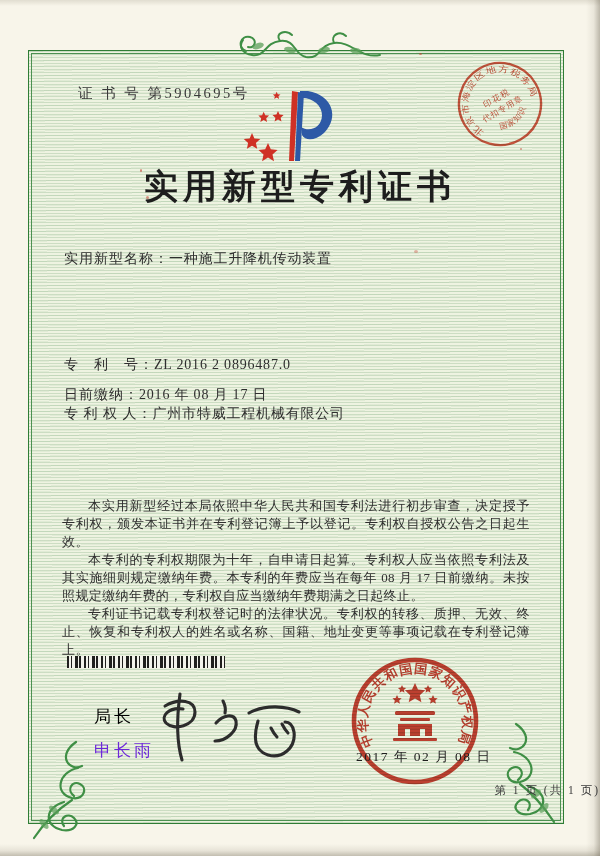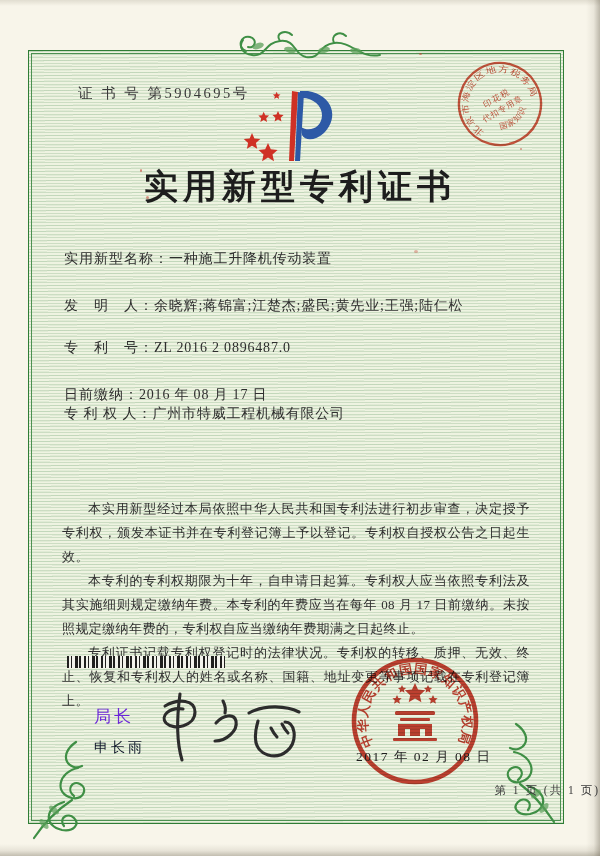--- a/index.html
+++ b/index.html
@@ -18,29 +18,29 @@
       repeating-linear-gradient(178deg,rgba(140,185,140,.14) 0 1px,rgba(0,0,0,0) 1px 5px),
       #eef3e1;}
   .inner::after{content:"";position:absolute;inset:2px;border:1px solid #4c9151;}
   .abs{position:absolute;}
   .cert-no{left:78px;top:84px;font-size:14.5px;letter-spacing:2.5px;color:#3a3a3a;z-index:3;}
   .title{left:0;right:0;top:164px;text-align:center;font-size:34px;font-weight:bold;
     letter-spacing:5px;color:#1d1d1d;z-index:3;}
   .field{left:64px;width:450px;font-size:14px;color:#2e2e2e;letter-spacing:.8px;z-index:3;white-space:nowrap;}
   .field .lab{letter-spacing:1px;}
   .bodytext{left:62px;top:497px;width:468px;z-index:3;color:#2e2e2e;}
-  .bodytext p{margin:0;font-size:13px;line-height:24px;text-indent:2em;
+  .bodytext p{margin:0;font-size:13px;line-height:18px;text-indent:2em;
     text-align:justify;letter-spacing:.4px;}
   .barcode{left:67px;top:656px;width:158px;height:12px;z-index:3;
     background:repeating-linear-gradient(90deg,
       #20201e 0 2px,#f3f3ec 2px 4px,#20201e 4px 5px,#f3f3ec 5px 8px,
       #20201e 8px 11px,#f3f3ec 11px 12px,#20201e 12px 14px,#f3f3ec 14px 17px);}
-  .director-title{left:94px;top:705px;font-size:17px;letter-spacing:3px;color:#6d28d9;z-index:3;
+  .director-title{left:94px;top:705px;font-size:17px;letter-spacing:3px;color:#000000;z-index:3;
     font-family:"Liberation Sans","DejaVu Sans",sans-serif;}
-  .director-name{left:94px;top:739px;font-size:14px;letter-spacing:3px;color:#0f172a;z-index:3;
+  .director-name{left:94px;top:739px;font-size:17px;letter-spacing:3px;color:#6d28d9;z-index:3;
     font-family:"Liberation Sans","DejaVu Sans",sans-serif;}
   .signature{left:143px;top:688px;z-index:3;}
   .seal{left:347px;top:653px;z-index:4;mix-blend-mode:multiply;opacity:.95;}
   .seal-date{left:356px;top:748px;font-size:13.5px;letter-spacing:1.5px;color:#1e1e1e;
     z-index:5;white-space:nowrap;}
   .tax-stamp{left:454px;top:58px;z-index:4;transform:rotate(-30deg);mix-blend-mode:multiply;opacity:.92;}
   .footer{left:0;right:0;top:783px;text-align:right;font-size:11.5px;letter-spacing:2px;
     color:#3b3b3b;z-index:3;}
   .orn{z-index:2;}
   .speck{position:absolute;border-radius:50%;background:#c2392b;z-index:3;}
@@ -122,24 +122,21 @@
     <text x="46" y="42" text-anchor="middle" font-size="8.4" fill="#cf4a35" letter-spacing="1.5">印花税</text>
     <text x="46" y="54" text-anchor="middle" font-size="8" fill="#cf4a35" letter-spacing="1">代扣专用章</text>
   </svg>
 
   <div class="abs cert-no">证 书 号 第5904695号</div>
   <div class="abs title">实用新型专利证书</div>
 
   <div class="abs field" style="top:250px">
     <span class="lab">实用新型名称：</span><span>一种施工升降机传动装置</span>
   </div>
-  <div class="abs field" style="top:297px">
-    <span class="lab">发　明　人：</span><span>余晓辉;蒋锦富;江楚杰;盛民;黄先业;王强;陆仁松</span>
-  </div>
-  <div class="abs field" style="top:339px">
+  <div class="abs field" style="top:356px">
     <span class="lab">专　利　号：</span><span>ZL 2016 2 0896487.0</span>
   </div>
   <div class="abs field" style="top:386px">
     <span class="lab">日前缴纳：</span><span>2016 年 08 月 17 日</span>
   </div>
   <div class="abs field" style="top:405px">
     <span class="lab">专 利 权 人：</span><span>广州市特威工程机械有限公司</span>
   </div>
 
   <div class="abs bodytext">

